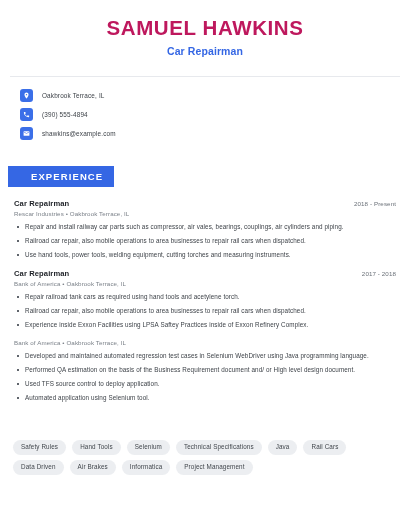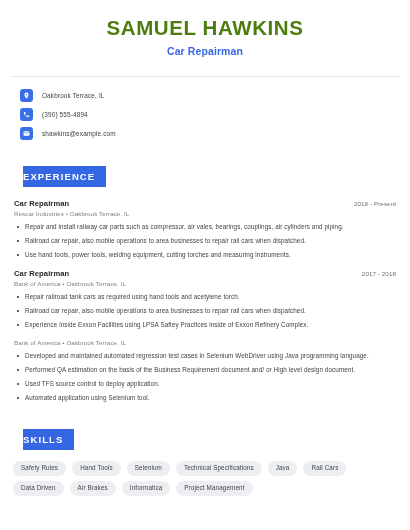--- a/index.html
+++ b/index.html
@@ -25,21 +25,21 @@
 
   
   .header {
     text-align: center;
     padding: 16px 12px 10px 12px;
   }
   .name {
     font-size: 20.5px;
     font-weight: bold;
     letter-spacing: 0.6px;
-    color: #4d7c0f;
+    color: #be185d;
     line-height: 1.15;
     margin: 0 0 5px 0;
   }
   .jobtitle {
     font-size: 10.5px;
     font-weight: bold;
     color: #3567e4;
     letter-spacing: 0.1px;
     margin: 0;
   }
@@ -78,22 +78,22 @@
   }
 
   
   .sec-head {
     display: inline-block;
     background: #3567e4;
     color: #ffffff;
     font-size: 9.5px;
     font-weight: bold;
     letter-spacing: 1.1px;
-    padding: 5px 11px 5px 0;
-    margin: 0 0 0 23px;
+    padding: 5px 11px 5px 23px;
+    margin: 0 0 0 8px;
   }
   .sec-wrap { padding-top: 22px; }
   .sec-wrap.skills { padding-top: 18px; }
 
   
   .exp-list { padding: 12px 12px 0 14px; }
   .job { margin-bottom: 9px; }
   .job-top {
     display: flex;
     justify-content: space-between;
@@ -240,21 +240,20 @@
           <li>Performed QA estimation on the basis of the Business Requirement document and/ or High level design document.</li>
           <li>Used TFS source control to deploy application.</li>
           <li>Automated application using Selenium tool.</li>
         </ul>
       </div>
 
     </div>
   </div>
 
   <div class="sec-wrap skills">
-    <div class="sec-head">SKILLS</div>
 
     <div class="skills-wrap">
       <span class="chip">Safety Rules</span>
       <span class="chip">Hand Tools</span>
       <span class="chip">Selenium</span>
       <span class="chip">Technical Specifications</span>
       <span class="chip">Java</span>
       <span class="chip">Rail Cars</span>
       <span class="chip">Data Driven</span>
       <span class="chip">Air Brakes</span>

